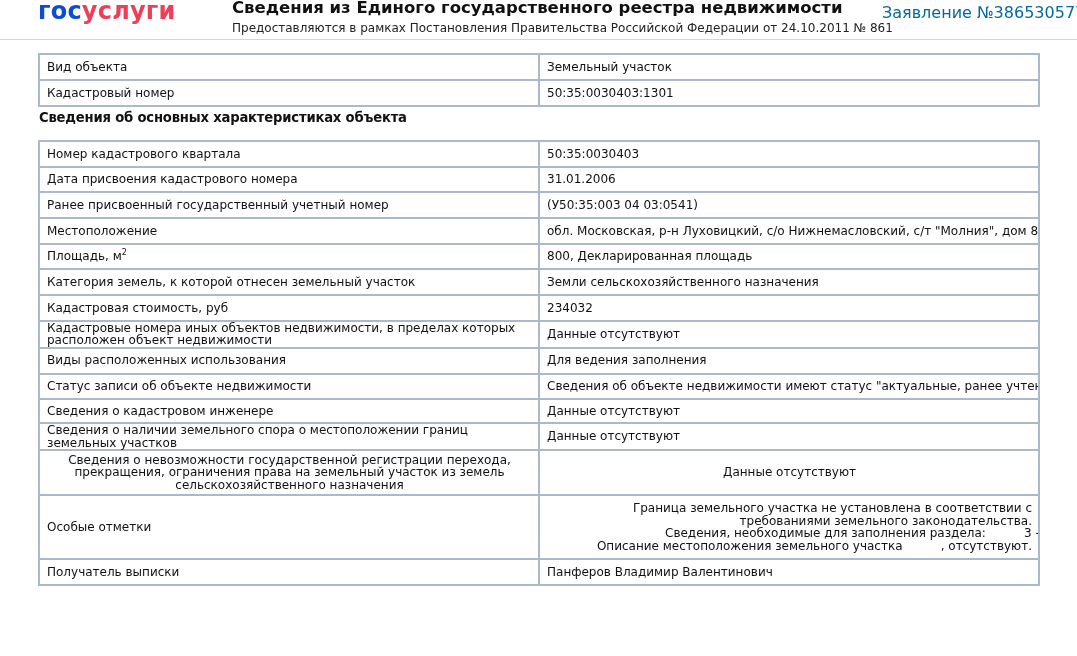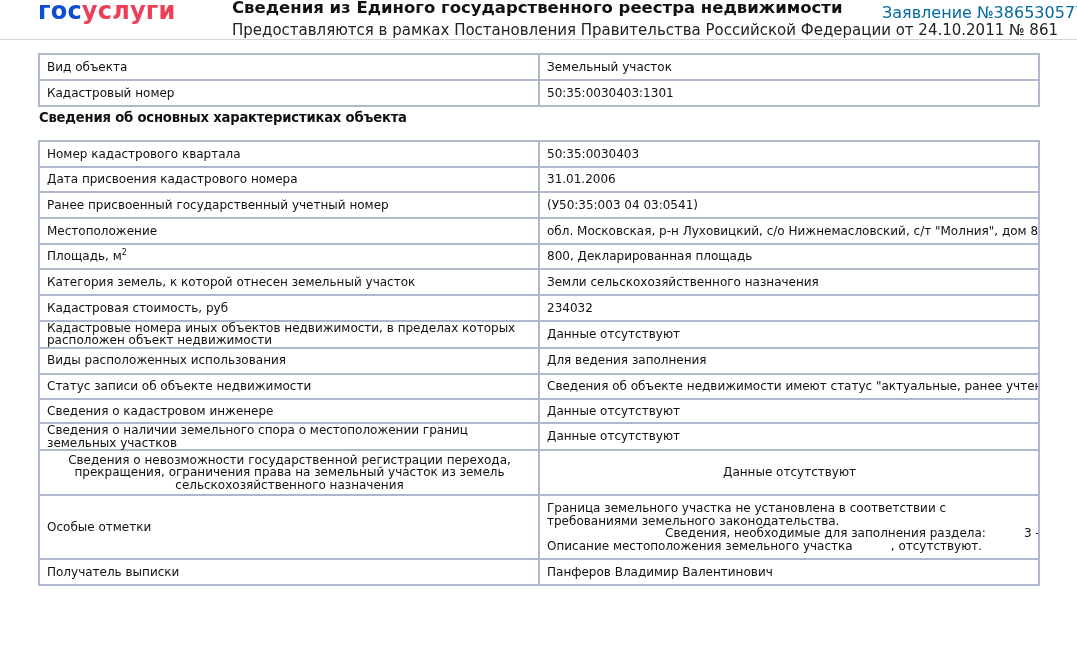--- a/index.html
+++ b/index.html
@@ -4,28 +4,28 @@
   <style>
     * { box-sizing: border-box; margin: 0; padding: 0; }
     html, body { width: 1077px; height: 656px; background: #ffffff; overflow: hidden; }
     body { font-family: "DejaVu Sans", "Liberation Sans", sans-serif; color: #111111; position: relative; }
 
     .header { position: absolute; left: 0; top: 0; width: 1077px; height: 40px; border-bottom: 1px solid #cfd6df; }
     .logo { position: absolute; left: 38px; top: -3px; font-family: "DejaVu Sans", sans-serif; font-weight: bold; font-size: 24px; letter-spacing: 0.2px; }
     .logo .gos { color: #0d4cd3; }
     .logo .uslugi { color: #ee3f58; }
     .doc-title { position: absolute; left: 232px; top: -2px; font-size: 16.5px; font-weight: bold; color: #111; white-space: nowrap; }
-    .doc-subtitle { position: absolute; left: 232px; top: 21px; font-size: 15px; color: #222; white-space: nowrap; }
+    .doc-subtitle { position: absolute; left: 232px; top: 21px; font-size: 12px; color: #222; white-space: nowrap; }
     .application-number { position: absolute; left: 882px; top: 3px; font-size: 16px; color: #0369a1; white-space: nowrap; }
 
     table.info { position: absolute; left: 38px; width: 1000px; border-collapse: collapse; table-layout: fixed; }
     table.info td { border: 2px solid #adb8cc; font-size: 12px; color: #111; padding: 0 6px 0 7px; vertical-align: middle; line-height: 12.5px; }
     table.info td.label { width: 500px; }
     table.info td.value { width: 500px; white-space: nowrap; overflow: hidden; }
-    table.info td.value.wrap { white-space: normal; }
+    table.info td.value.wrap { white-space: normal; text-align: right; }
 
     #table-top { top: 53px; }
     #table-top td { height: 26px; }
 
     .section-title { position: absolute; left: 39px; top: 110px; font-size: 13.2px; font-weight: bold; color: #111; white-space: nowrap; letter-spacing: -0.2px; }
 
     #table-main { top: 140px; }
     #table-main tr.h26 td { height: 25.7px; }
     #table-main tr.h2l td { height: 16px; }
     #table-main tr.h3l td { height: 45px; text-align: center; }

